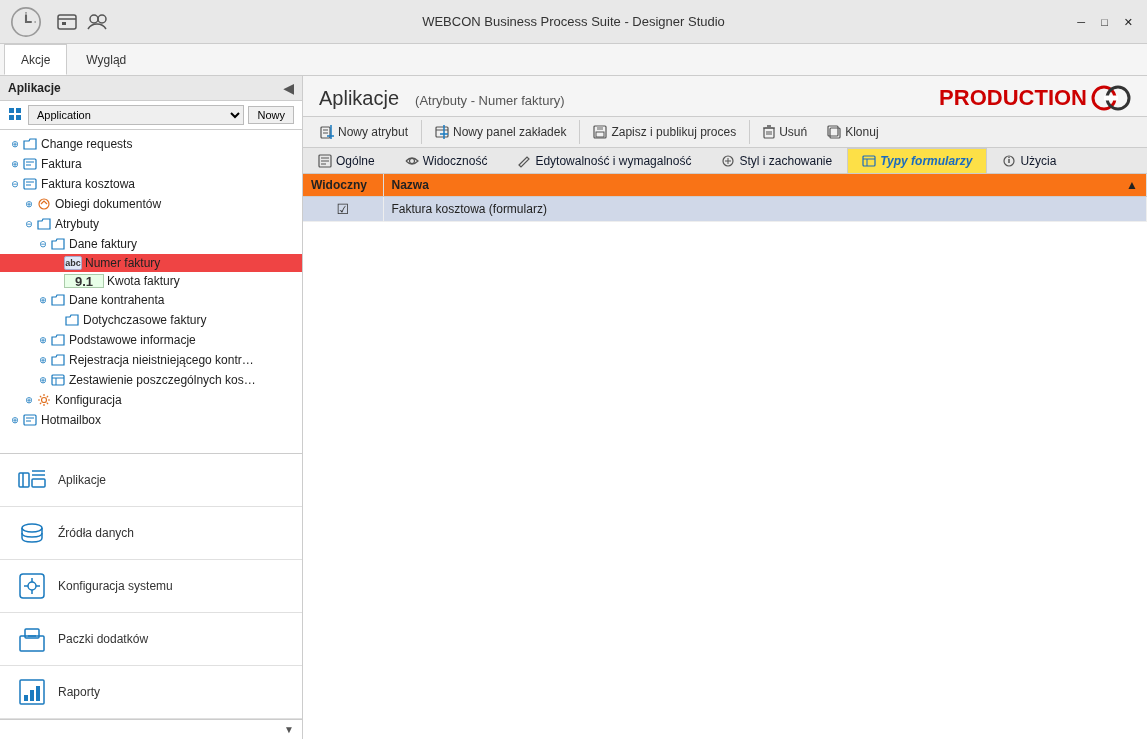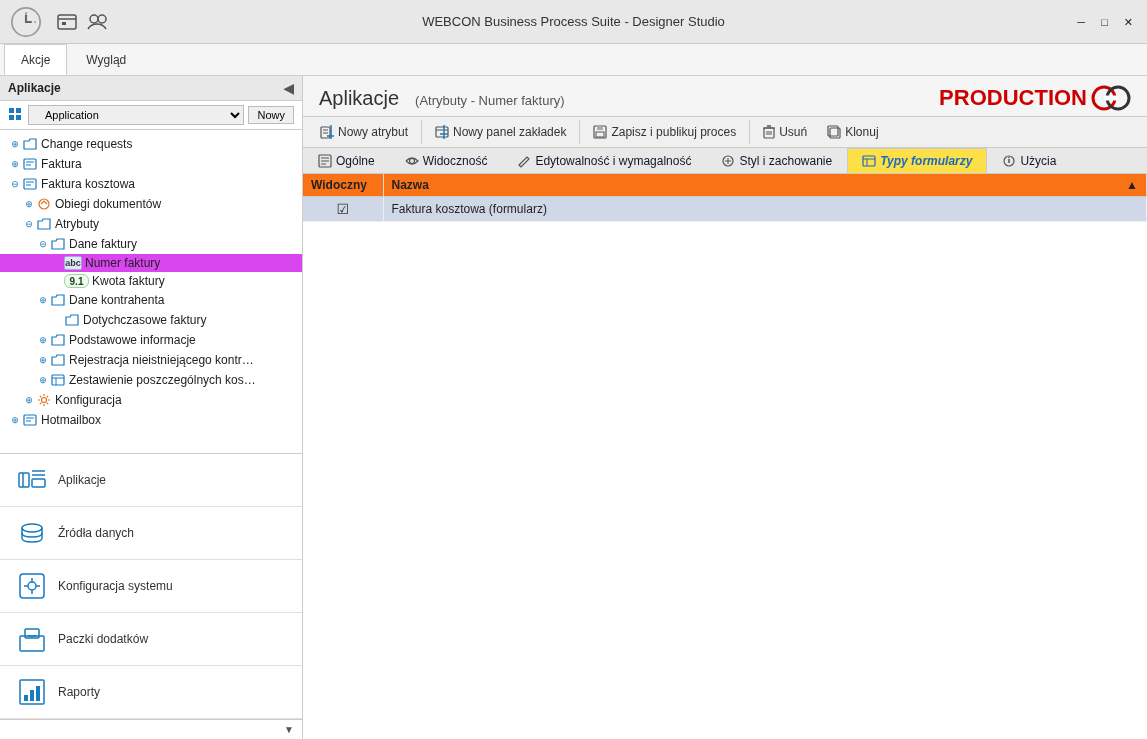--- a/index.html
+++ b/index.html
@@ -26,21 +26,21 @@
 
     
     .sidebar { width: 303px; background: #fff; border-right: 1px solid #ccc; display: flex; flex-direction: column; }
     .sidebar-header { background: #e8e8e8; padding: 4px 8px; display: flex; align-items: center; justify-content: space-between; border-bottom: 1px solid #ccc; }
     .sidebar-header-btn { background: none; border: none; cursor: pointer; color: #555; font-size: 14px; }
     .sidebar-search { display: flex; align-items: center; gap: 4px; padding: 4px 8px; border-bottom: 1px solid #ccc; }
     .sidebar-search select { flex: 1; font-size: 11px; border: 1px solid #bbb; padding: 2px 4px; }
     .sidebar-search button { font-size: 11px; padding: 2px 8px; background: #f0f0f0; border: 1px solid #bbb; cursor: pointer; }
     .sidebar-tree { flex: 1; overflow-y: auto; padding: 4px 0; }
     .tree-item { display: flex; align-items: center; padding: 2px 4px; cursor: pointer; white-space: nowrap; }
-    .tree-item.selected { background: #d946ef; }
+    .tree-item.selected { background: #ef4444; }
     .tree-item .indent { display: inline-block; }
     .tree-toggle { width: 14px; height: 14px; display: inline-flex; align-items: center; justify-content: center; font-size: 9px; color: #555; flex-shrink: 0; }
     .tree-icon { width: 16px; height: 16px; display: inline-flex; align-items: center; justify-content: center; margin-right: 3px; flex-shrink: 0; }
     .tree-label { font-size: 12px; }
 
     
     .bottom-nav { border-top: 1px solid #ccc; }
     .bottom-nav-item { display: flex; align-items: center; gap: 10px; padding: 10px 16px; border-bottom: 1px solid #e0e0e0; cursor: pointer; font-size: 12px; color: #333; }
     .bottom-nav-item .nav-icon { width: 32px; height: 32px; display: flex; align-items: center; justify-content: center; }
     .bottom-nav-more { display: flex; justify-content: flex-end; padding: 4px 8px; border-top: 1px solid #ccc; }
@@ -119,21 +119,21 @@
       <span style="font-weight:bold;">Aplikacje</span>
       <button class="sidebar-header-btn">◀</button>
     </div>
     <div class="sidebar-search">
       <svg width="16" height="16" viewBox="0 0 16 16">
           <rect x="1" y="1" width="5" height="5" fill="#1a7abf"></rect>
           <rect x="8" y="1" width="5" height="5" fill="#1a7abf"></rect>
           <rect x="1" y="8" width="5" height="5" fill="#1a7abf"></rect>
           <rect x="8" y="8" width="5" height="5" fill="#1a7abf"></rect>
         </svg>
-      <select style="flex:1; font-size:11px; border:1px solid #bbb; padding:2px 12px;">
+      <select style="flex:1; font-size:11px; border:1px solid #bbb; padding:2px 4px;">
         <option>Application</option>
       </select>
       <button style="font-size:11px; padding:2px 8px; background:#f0f0f0; border:1px solid #bbb; cursor:pointer;">Nowy</button>
     </div>
 
     <div class="sidebar-tree">
 
       <div class="tree-item">
         <span class="indent" style="width:4px;"></span>
         <span class="tree-toggle icon-blue">⊕</span>
@@ -208,21 +208,21 @@
       <div class="tree-item selected">
         <span class="indent" style="width:46px;"></span>
         <span class="tree-toggle" style="width:14px;"></span>
         <span class="tree-icon" style="background:#e0e8f8; border:1px solid #aac; color:#333; font-size:9px; font-weight:bold; width:18px; height:14px; display:inline-flex; align-items:center; justify-content:center; margin-right:3px; border-radius:2px;">abc</span>
         <span class="tree-label">Numer faktury</span>
       </div>
 
       <div class="tree-item">
         <span class="indent" style="width:46px;"></span>
         <span class="tree-toggle" style="width:14px;"></span>
-        <span class="tree-icon" style="background:#e8ffe8; border:1px solid #aca; color:#333; font-size:10px; font-weight:bold; width:25px; height:14px; display:inline-flex; align-items:center; justify-content:center; margin-right:3px; border-radius:6px;">9.1</span>
+        <span class="tree-icon" style="background:#e8ffe8; border:1px solid #aca; color:#333; font-size:13px; font-weight:bold; width:40px; height:14px; display:inline-flex; align-items:center; justify-content:center; margin-right:3px; border-radius:0;">9.1</span>
         <span class="tree-label">Kwota faktury</span>
       </div>
 
       <div class="tree-item">
         <span class="indent" style="width:32px;"></span>
         <span class="tree-toggle icon-blue">⊕</span>
         <span class="tree-icon icon-blue">
           <svg width="14" height="14" viewBox="0 0 14 14">
               <path d="M1,4 L5,4 L6,2 L13,2 L13,12 L1,12 Z" fill="none" stroke="#1a7abf" stroke-width="1.2"></path>
             </svg>

